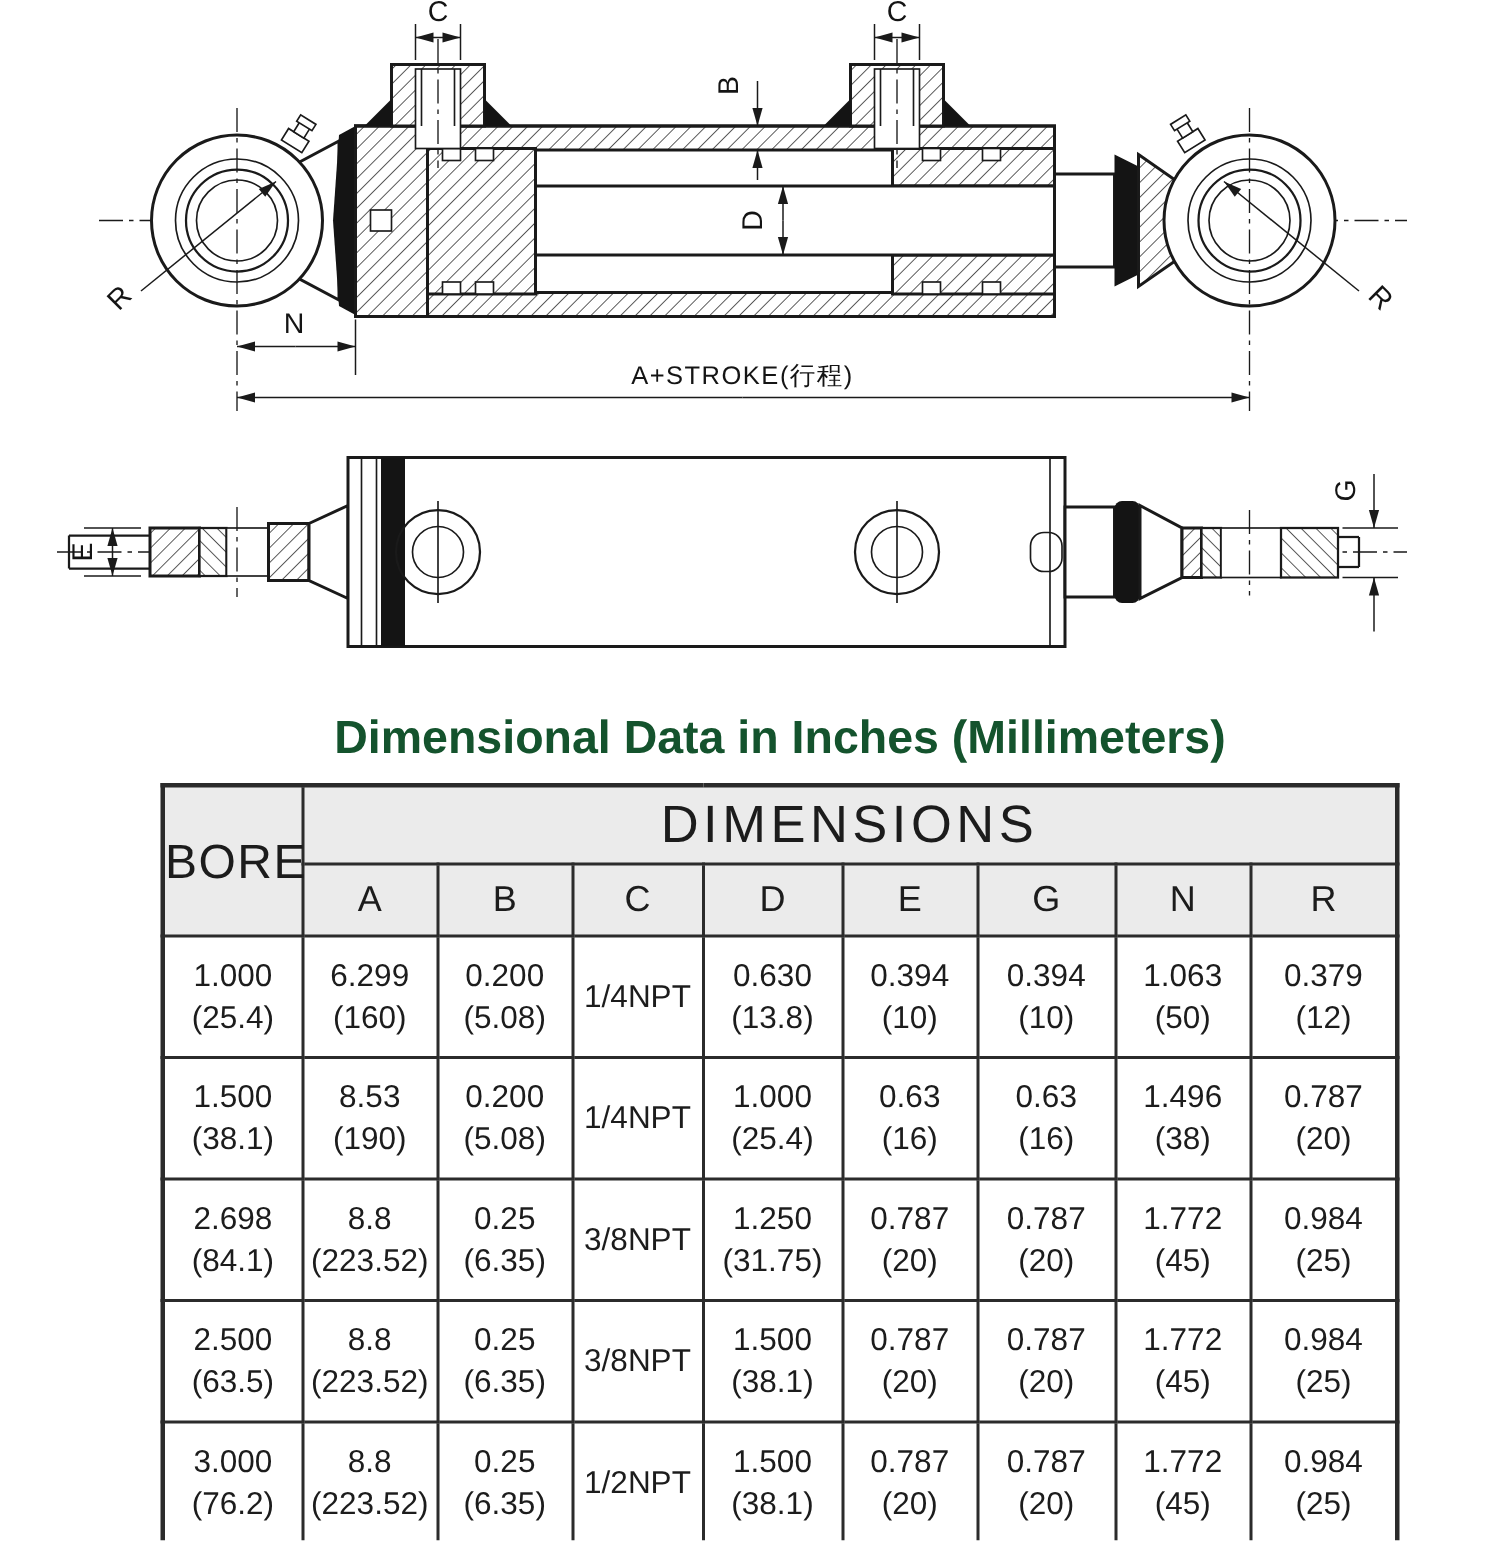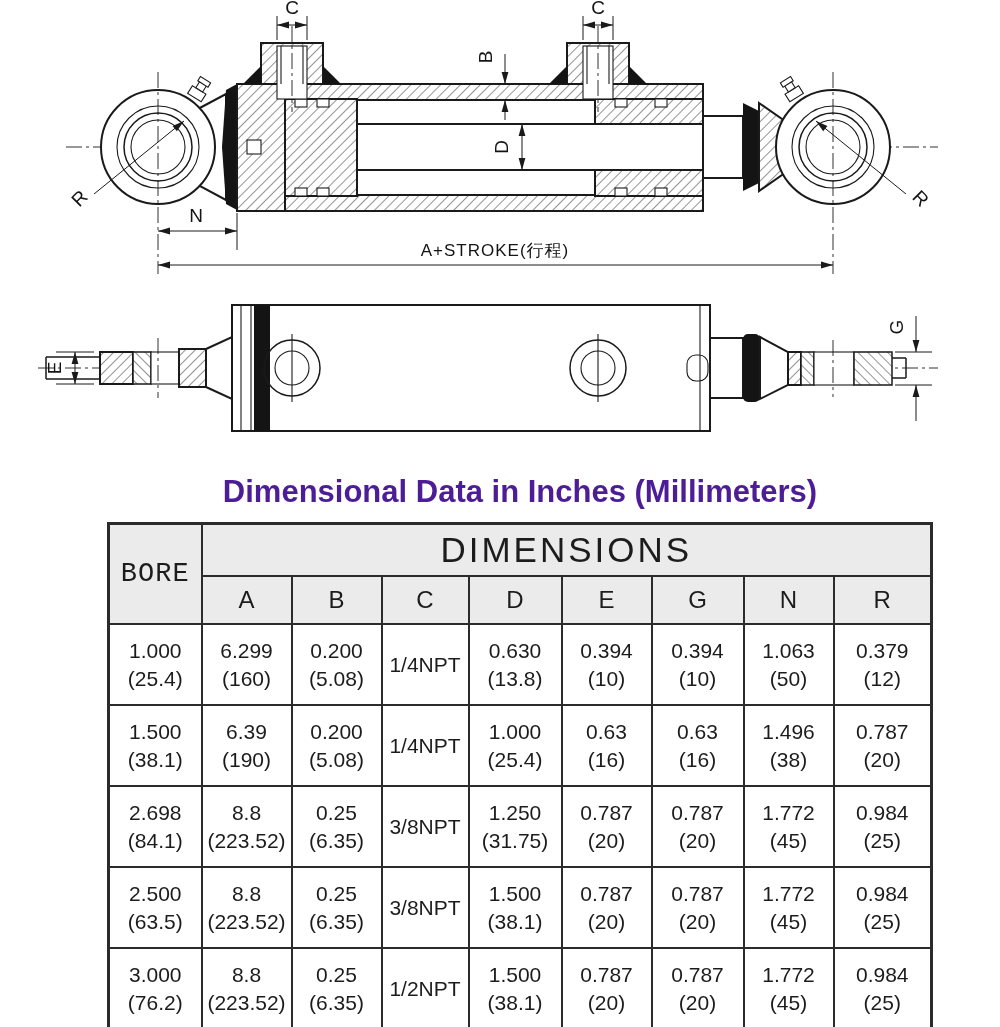--- a/index.html
+++ b/index.html
@@ -13,27 +13,27 @@
   .hb{fill:url(#hatch2);stroke:#1a1a1a;stroke-width:1.5}
   .w{fill:#fff;stroke:#1a1a1a;stroke-width:2}
   .w1{fill:#fff;stroke:#1a1a1a;stroke-width:1.1}
   .blk{fill:#141414;stroke:none}
   .cl{stroke:#1a1a1a;stroke-width:0.9;fill:none;stroke-dasharray:16 4 3 4}
   .dim{stroke:#1a1a1a;stroke-width:1;fill:none}
   .dima{stroke:#1a1a1a;stroke-width:1;fill:none;marker-end:url(#arr)}
   .lbl{font-size:19px;fill:#141414;text-anchor:middle}
   .lblS{font-size:17px;fill:#141414;text-anchor:middle;letter-spacing:1px}
   .title{position:absolute;left:40px;top:474px;width:960px;text-align:center;
-         font-size:31px;font-weight:bold;color:#4c1d95;}
+         font-size:31px;font-weight:bold;color:#14532d;}
   table.dims{position:absolute;left:107px;top:522px;width:823px;border-collapse:collapse;
              table-layout:fixed;border:3px solid #2b2b2b;background:#fff;}
   table.dims th,table.dims td{border:2px solid #2b2b2b;text-align:center;vertical-align:middle;
              color:#1c1c1c;font-weight:normal;padding:0;}
   table.dims thead th{background:#ebebeb;}
-  th.boreH{font-size:27px;letter-spacing:1px;font-family:Liberation Mono, monospace;}
+  th.boreH{font-size:32px;letter-spacing:1px;}
   th.dimH{font-size:35px;letter-spacing:3px;height:50px;}
   th.colH{font-size:24px;height:46px;}
   table.dims tbody td{font-size:21px;line-height:1.3;height:79px;}
 </style>
 </head>
 <body>
 
 <div class="page">
 
   <svg width="1000" height="470" viewBox="0 0 1000 470">
@@ -295,21 +295,21 @@
             <div>0.379</div>
             <div>(12)</div>
           </td>
         </tr>
         <tr>
           <td>
             <div>1.500</div>
             <div>(38.1)</div>
           </td>
           <td>
-            <div>6.39</div>
+            <div>8.53</div>
             <div>(190)</div>
           </td>
           <td>
             <div>0.200</div>
             <div>(5.08)</div>
           </td>
           <td>
             <div>1/4NPT</div>
           </td>
           <td>

